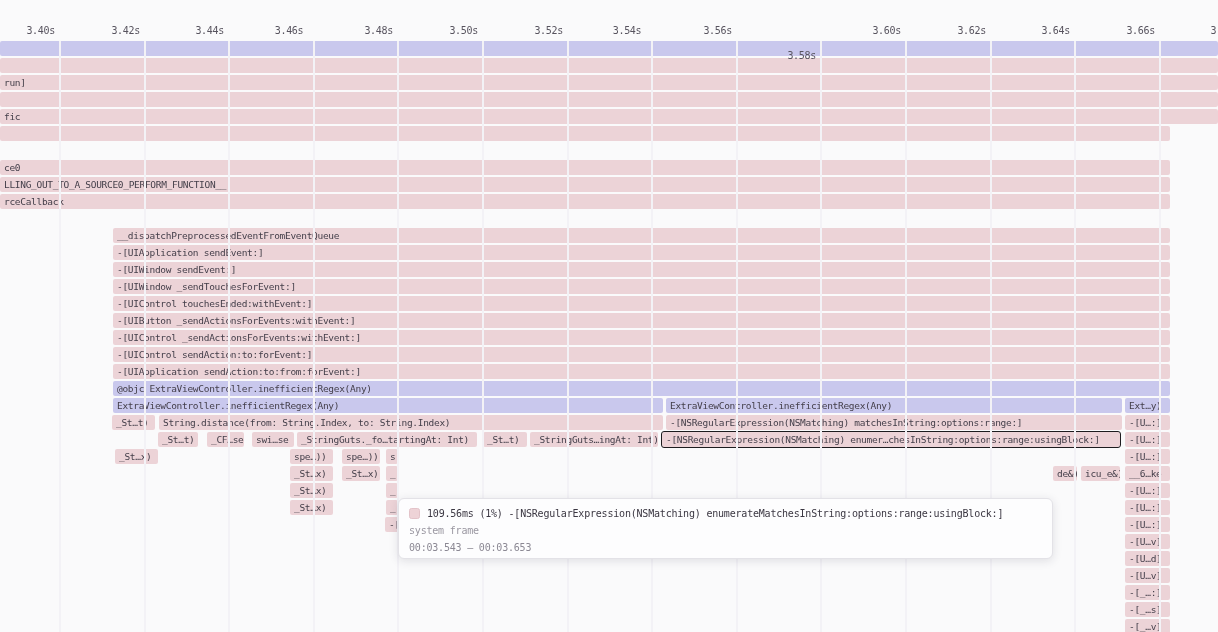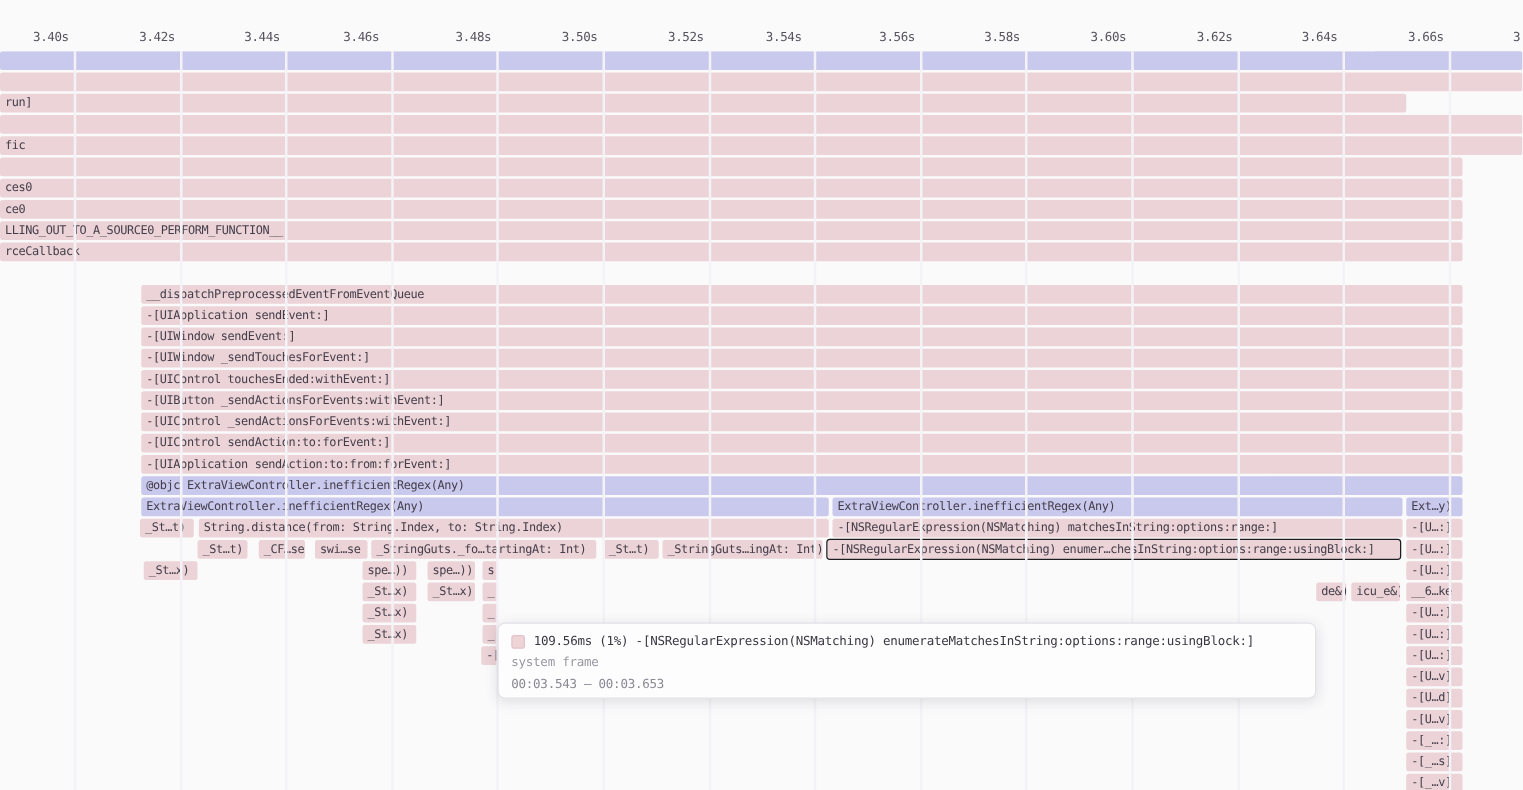--- a/index.html
+++ b/index.html
@@ -58,25 +58,24 @@
       <div class="gridline" style="left: 567px;"></div>
       <div class="gridline" style="left: 651px;"></div>
       <div class="gridline" style="left: 736px;"></div>
       <div class="gridline" style="left: 820px;"></div>
       <div class="gridline" style="left: 905px;"></div>
       <div class="gridline" style="left: 990px;"></div>
       <div class="gridline" style="left: 1074px;"></div>
       <div class="gridline" style="left: 1159px;"></div>
       <div class="bar app" style="left: 0px; top: 41px; width: 1218px;"></div>
       <div class="bar system" style="left: 0px; top: 58px; width: 1218px;"></div>
-      <div class="bar system" style="left: 0px; top: 75px; width: 1125px;">run]</div>
+      <div class="bar system" style="left: 0px; top: 75px; width: 1218px;">run]</div>
       <div class="bar system" style="left: 0px; top: 92px; width: 1218px;"></div>
       <div class="bar system" style="left: 0px; top: 109px; width: 1218px;">fic</div>
       <div class="bar system" style="left: 0px; top: 126px; width: 1170px;"></div>
-      <div class="bar system" style="left: 0px; top: 143px; width: 1170px;">ces0</div>
       <div class="bar system" style="left: 0px; top: 160px; width: 1170px;">ce0</div>
       <div class="bar system" style="left: 0px; top: 177px; width: 1170px;">LLING_OUT_TO_A_SOURCE0_PERFORM_FUNCTION__</div>
       <div class="bar system" style="left: 0px; top: 194px; width: 1170px;">rceCallback</div>
       <div class="bar system" style="left: 113px; top: 228px; width: 1057px;">__dispatchPreprocessedEventFromEventQueue</div>
       <div class="bar system" style="left: 113px; top: 245px; width: 1057px;">-[UIApplication sendEvent:]</div>
       <div class="bar system" style="left: 113px; top: 262px; width: 1057px;">-[UIWindow sendEvent:]</div>
       <div class="bar system" style="left: 113px; top: 279px; width: 1057px;">-[UIWindow _sendTouchesForEvent:]</div>
       <div class="bar system" style="left: 113px; top: 296px; width: 1057px;">-[UIControl touchesEnded:withEvent:]</div>
       <div class="bar system" style="left: 113px; top: 313px; width: 1057px;">-[UIButton _sendActionsForEvents:withEvent:]</div>
       <div class="bar system" style="left: 113px; top: 330px; width: 1057px;">-[UIControl _sendActionsForEvents:withEvent:]</div>
@@ -127,21 +126,21 @@
   <div id="ruler">
       <div class="tick-label" style="left: 15px;">3.40s</div>
       <div class="tick-label" style="left: 100px;">3.42s</div>
       <div class="tick-label" style="left: 184px;">3.44s</div>
       <div class="tick-label" style="left: 269px; text-align: center;">3.46s</div>
       <div class="tick-label" style="left: 353px;">3.48s</div>
       <div class="tick-label" style="left: 438px;">3.50s</div>
       <div class="tick-label" style="left: 523px;">3.52s</div>
       <div class="tick-label" style="left: 607px; text-align: center;">3.54s</div>
       <div class="tick-label" style="left: 692px;">3.56s</div>
-      <div class="tick-label" style="left: 776px;">3.58s</div>
+      <div class="tick-label" style="left: 776px; margin-top: 25px;">3.58s</div>
       <div class="tick-label" style="left: 861px;">3.60s</div>
       <div class="tick-label" style="left: 946px;">3.62s</div>
       <div class="tick-label" style="left: 1030px;">3.64s</div>
       <div class="tick-label" style="left: 1115px;">3.66s</div>
       <div class="tick-label" style="left: 1199px;">3.68s</div>
     </div>
 
   <div id="tooltip" style="left: 398px; top: 450px; width: 655px; height: 61px; margin-top: 48px;">
     <div class="tt-line">
       <span class="tt-swatch" style="background: rgb(238, 211, 215);"></span>

